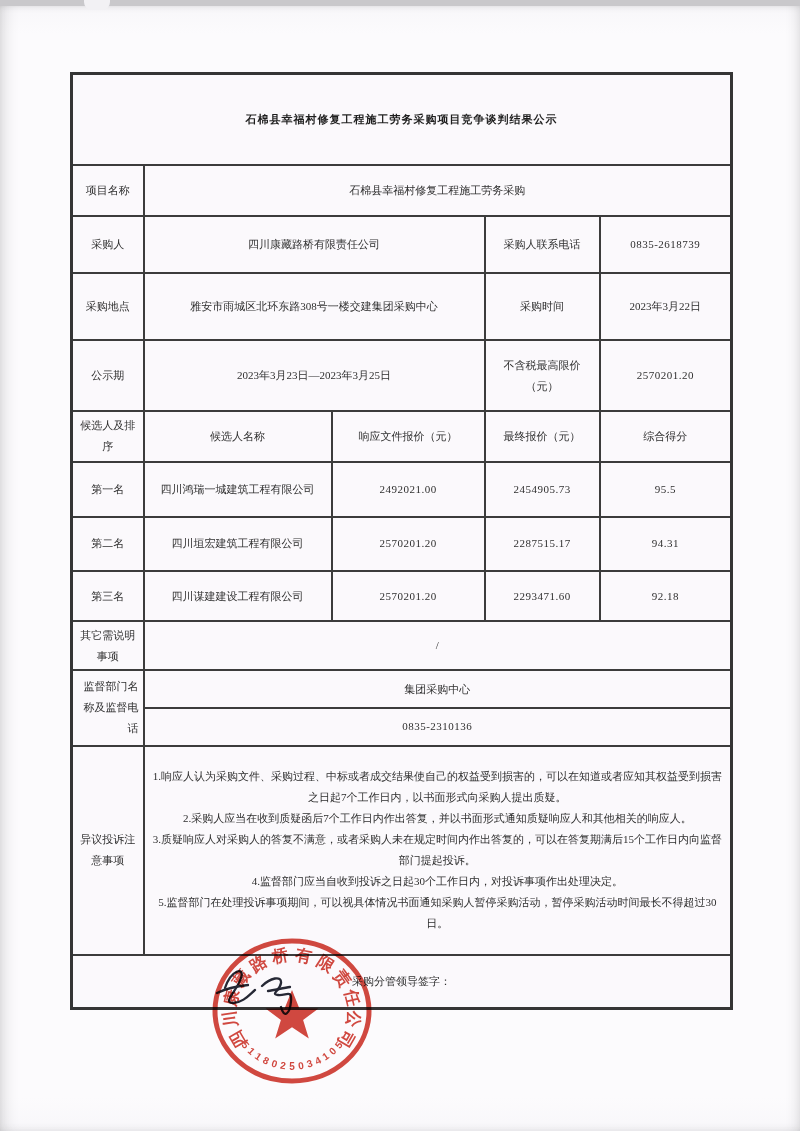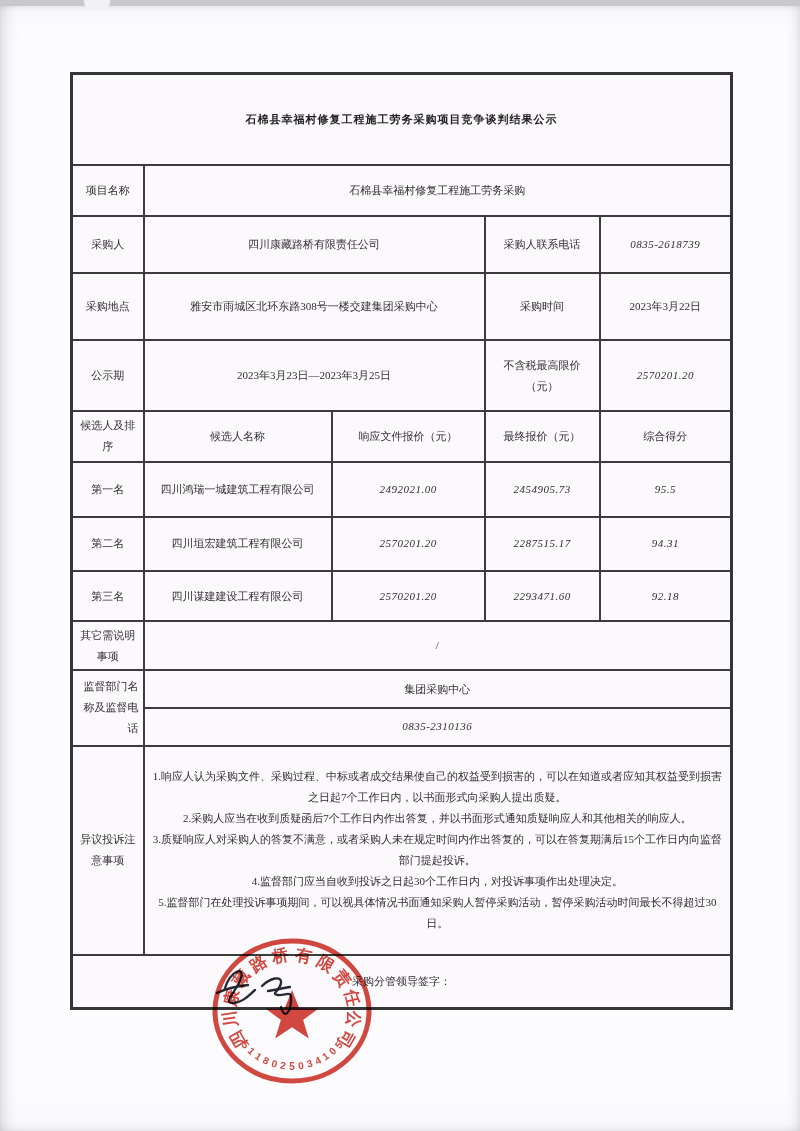--- a/index.html
+++ b/index.html
@@ -49,21 +49,21 @@
   }
   td.lbl { text-align:left; padding:2px 2px 2px 4px; }
   td.left { text-align:left; padding-left:6px; }
   td.company { text-align:left; padding:2px 2px 2px 5px; font-size:13.5px; }
   td.para {
     text-align:left; padding:4px 10px 4px 8px;
     font-size:14px; line-height:22px;
     white-space:pre-line;
   }
   td.sig { text-align:left; padding-left:7px; }
-  .num { font-family:"Liberation Serif","DejaVu Serif",serif; letter-spacing:.5px;font-style:italic; }
+  .num { font-family:"Liberation Serif","DejaVu Serif",serif; letter-spacing:.5px; }
   .stamp-wrap { position:absolute; left:202px; top:926px; width:180px; height:170px; mix-blend-mode:multiply; opacity:.9; }
   .sig-wrap { position:absolute; left:212px; top:958px; width:116px; height:66px; mix-blend-mode:multiply; }
 </style>
 </head>
 <body>
 
 <div class="page">
   <div class="scan-top-edge"></div>
   <div class="scan-top-notch"></div>
 

